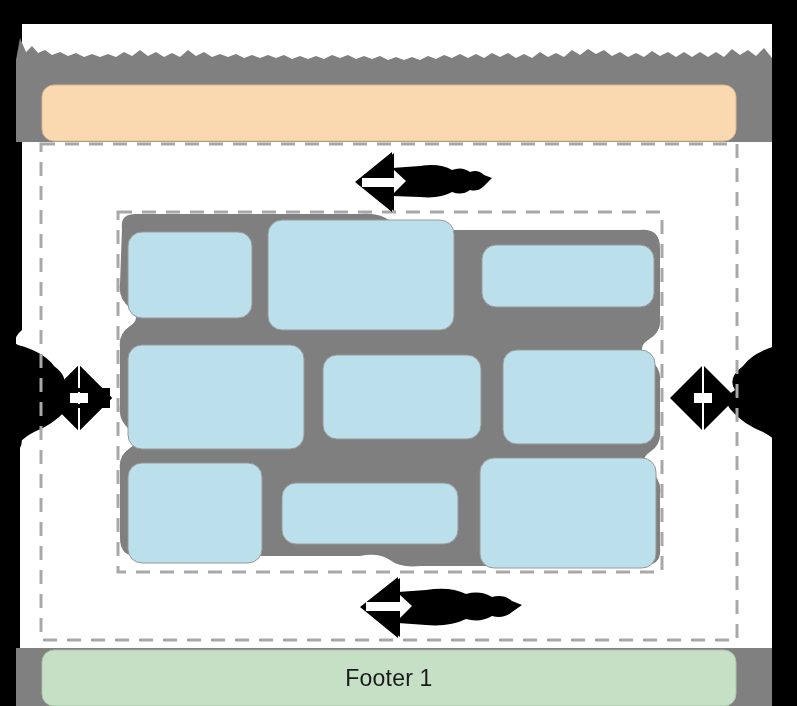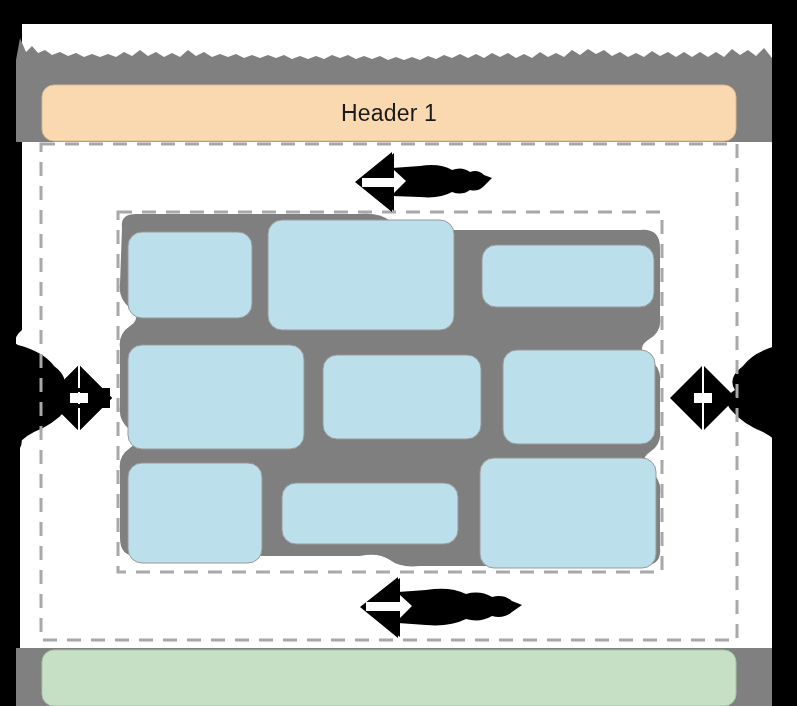--- a/index.html
+++ b/index.html
@@ -158,15 +158,15 @@
       <path d="M360,607 L398,577 L398,592 L426,590 Q450,586 466,594
                Q480,590 492,597 Q504,594 512,601 L522,605 L512,612
                Q504,619 492,616 Q480,623 466,619 Q450,627 426,625
                L398,623 L398,638 Z"></path>
       <path d="M362,607 L400,578 L400,637 Z"></path>
       <rect x="366" y="602" width="34" height="9" fill="#ffffff"></rect>
       <path d="M400,595 L412,606 L400,618 Z" fill="#ffffff"></path>
     </g>
   </svg>
 
-  <div class="band-label" id="header-label">Header 1</div>
+  <div class="band-label" id="footer-label">Footer 1</div>
 
 </div>
 
 </body></html>

